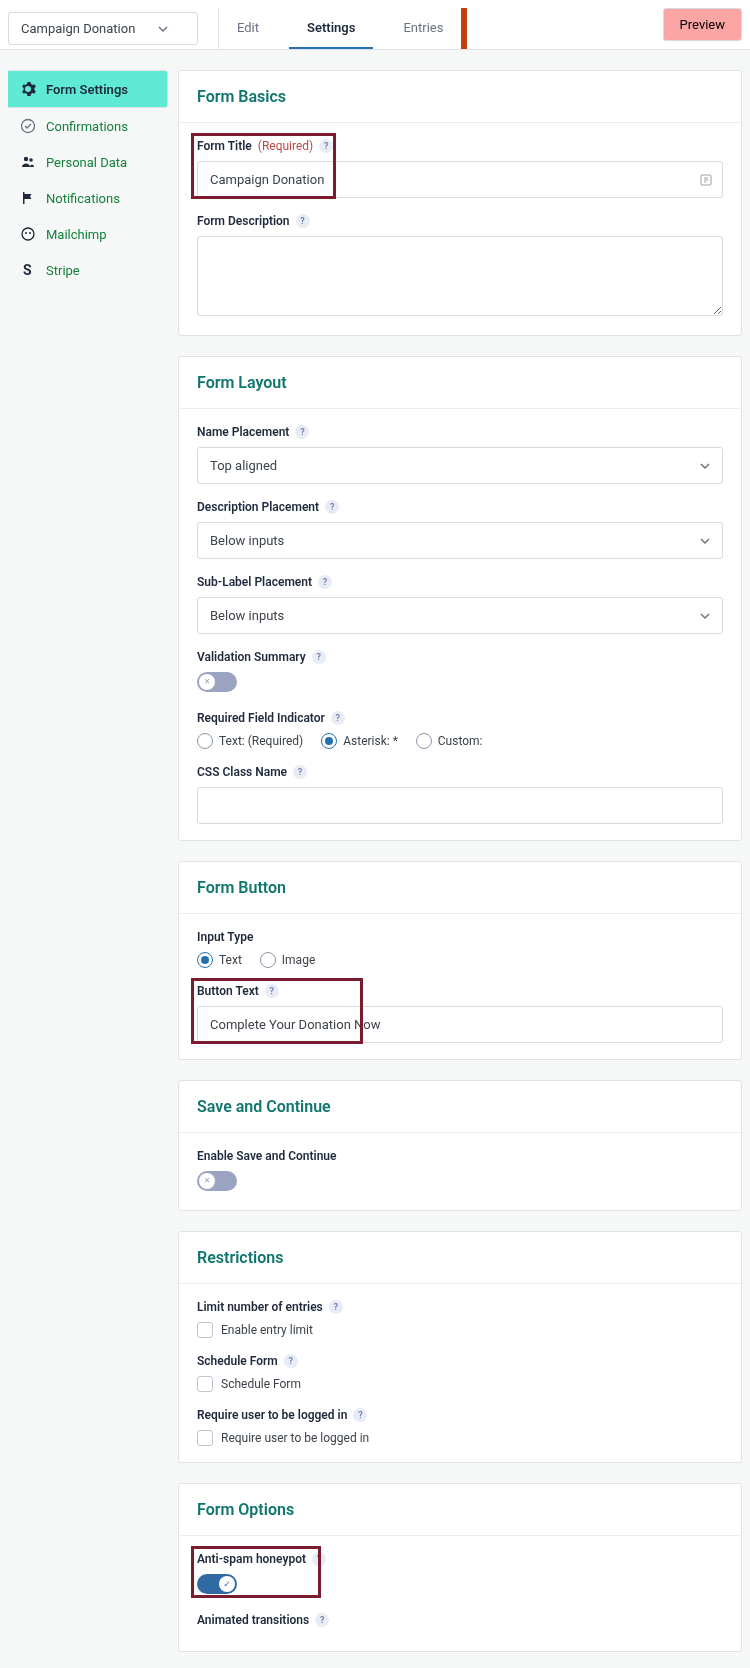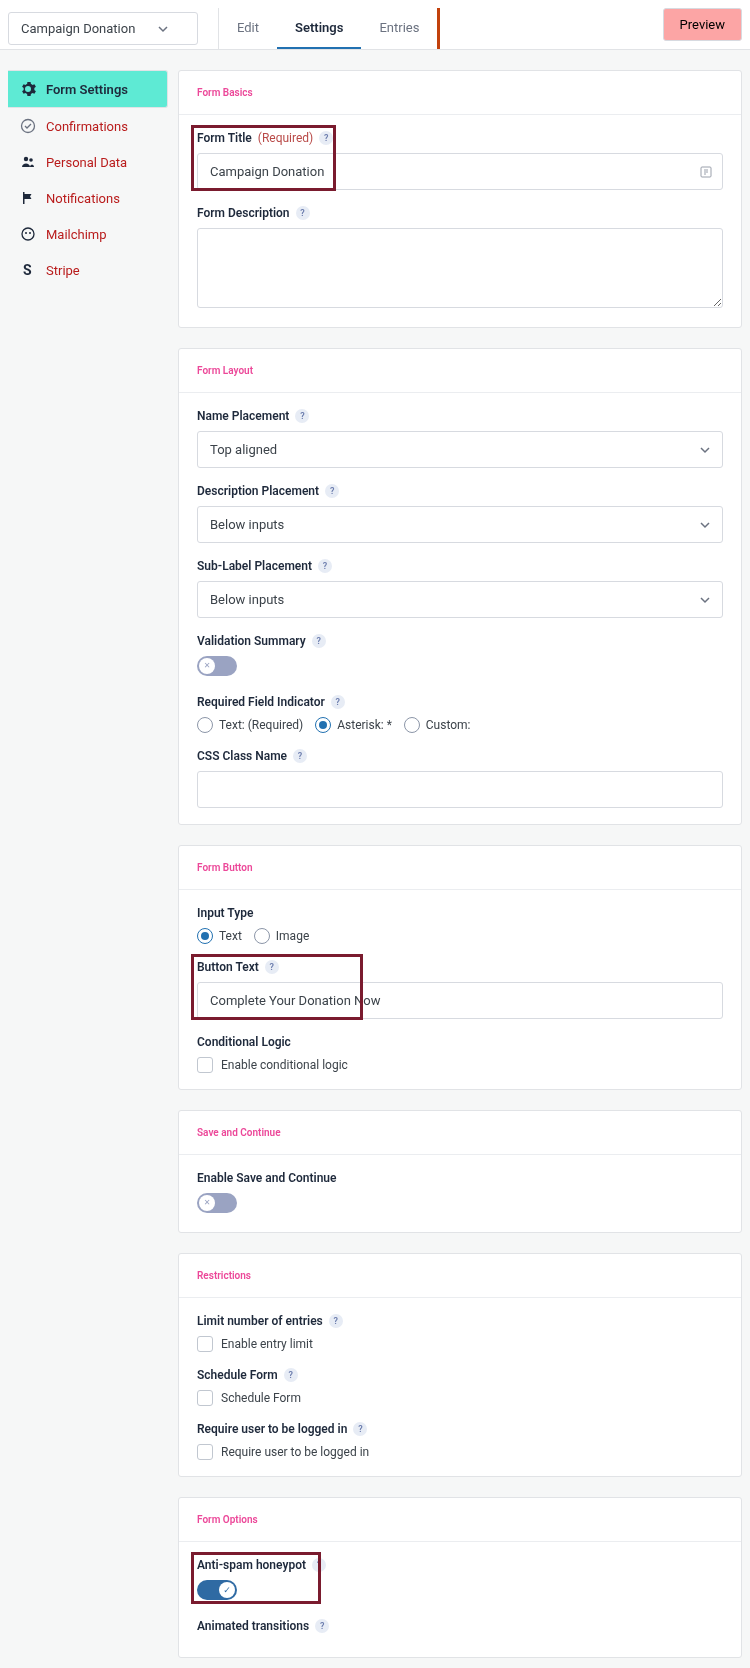--- a/index.html
+++ b/index.html
@@ -1,50 +1,50 @@
 <!DOCTYPE html>
 <html><head>
 <meta charset="utf-8">
 <style>
 * { box-sizing: border-box; margin: 0; padding: 0; font-family: -apple-system, BlinkMacSystemFont, "Segoe UI", Roboto, sans-serif; }
 body { background: #f6f7f7; color: #1e293b; font-size: 13px; width: 750px; }
 .topbar { background: #fff; border-bottom: 1px solid #e1e3e6; display: flex; align-items: center; padding: 8px 8px 0 8px; }
 .form-select { border: 1px solid #d7dae0; border-radius: 3px; padding: 8px 28px 8px 12px; font-size: 13px; color: #3c434a; background: #fff; position: relative; margin-right: 20px; cursor: pointer; display: flex; align-items: center; justify-content: space-between; width: 190px; }
 .chevron { margin-left: auto; }
-.tabs { display: flex; border-left: 1px solid #e1e3e6; border-right: 3px solid #c2410c; }
+.tabs { display: flex; border-left: 1px solid #e1e3e6; border-right: 6px solid #c2410c; gap: 12px; }
 .tab { padding: 12px 18px; color: #6b7280; cursor: pointer; border-bottom: 2px solid transparent; }
 .tab.active { color: #1e293b; font-weight: 600; border-bottom-color: #2271b1; }
 .preview-btn { margin-left: auto; border: 1px solid #d7dae0; background: #fca5a5; padding: 8px 16px; border-radius: 3px; cursor: pointer; font-size: 13px; margin-bottom: 8px; }
 .content { display: flex; padding: 20px 8px; gap: 10px; }
 .sidebar { width: 160px; background: transparent; }
-.side-item { display: flex; align-items: center; gap: 10px; padding: 10px 12px; color: #b91c1c; cursor: pointer; }
+.side-item { display: flex; align-items: center; gap: 10px; padding: 10px 12px; color: #15803d; cursor: pointer; }
 .side-item.active { background: #5eead4; color: #1e293b; font-weight: 600; border: 1px solid #e1e3e6; border-left: none; border-radius: 0 3px 3px 0; }
 .side-icon { width: 16px; height: 16px; display: inline-flex; align-items: center; justify-content: center; }
 .main { flex: 1; }
 .panel { background: #fff; border: 1px solid #e1e3e6; border-radius: 3px; margin-bottom: 20px; }
-.panel-head { padding: 16px 18px; font-weight: 600; font-size: 10px; color: #ec4899; border-bottom: 1px solid #ebedf0; }
+.panel-head { padding: 16px 18px; font-weight: 600; font-size: 16px; color: #0f766e; border-bottom: 1px solid #ebedf0; }
 .panel-body { padding: 16px 18px; }
 .field { margin-bottom: 16px; }
 .field:last-child { margin-bottom: 0; }
 .label { font-size: 12px; font-weight: 600; color: #1e293b; display: flex; align-items: flex-start; gap: 6px; margin-bottom: 8px; }
 .req { color: #b94a48; font-weight: normal; }
 .help { width: 14px; height: 14px; border-radius: 50%; background: #e7ecf5; color: #6b7cad; font-size: 9px; display: inline-flex; align-items: center; justify-content: center; cursor: pointer; }
 .text-input, .select, textarea { width: 100%; border: 1px solid #d7dae0; border-radius: 3px; padding: 10px 12px; font-size: 13px; background: #fff; color: #3c434a; font-family: inherit; }
 textarea { height: 80px; resize: vertical; }
 .select { appearance: none; background-image: none; position: relative; }
 .select-wrap { position: relative; }
 .select-wrap .chev { position: absolute; right: 12px; top: 50%; transform: translateY(-50%); pointer-events: none; color: #6b7280; }
 .input-wrap { position: relative; }
 .input-icon { position: absolute; right: 10px; top: 50%; transform: translateY(-50%); color: #9aa0ab; }
 .toggle { width: 40px; height: 20px; border-radius: 10px; background: #9aa3c2; position: relative; cursor: pointer; display: inline-block; }
 .toggle::after { content: ""; position: absolute; width: 16px; height: 16px; border-radius: 50%; background: #fff; top: 2px; left: 2px; display: flex; align-items: center; justify-content: center; }
 .toggle.off::after { content: "✕"; font-size: 8px; color: #9aa3c2; text-align: center; line-height: 16px; }
 .toggle.on { background: #2f6aa3; }
 .toggle.on::after { left: 22px; content: "✓"; font-size: 9px; color: #2f6aa3; text-align: center; line-height: 16px; }
-.radio-row { display: flex; align-items: center; gap: 12px; }
+.radio-row { display: flex; align-items: center; gap: 18px; }
 .radio { display: flex; align-items: center; gap: 6px; color: #3c434a; font-size: 12px; cursor: pointer; }
 .radio-dot { width: 16px; height: 16px; border: 1px solid #8c96a8; border-radius: 50%; display: inline-flex; align-items: center; justify-content: center; }
 .radio-dot.checked::after { content: ""; width: 8px; height: 8px; border-radius: 50%; background: #2271b1; }
 .radio-dot.checked { border-color: #2271b1; }
 .checkbox-row { display: flex; align-items: center; gap: 8px; font-size: 12px; color: #3c434a; }
 .chk { width: 16px; height: 16px; border: 1px solid #c1c7d0; border-radius: 3px; background: #fff; cursor: pointer; }
 svg { display: block; }
 </style>
 </head>
 <body>
@@ -255,27 +255,20 @@
           </div>
         </div>
         <div class="field" style="position:relative">
           <div style="position:absolute; left:-6px; top:-6px; width:172px; height:66px; border:3px solid #7a1b2e; pointer-events:none; z-index:3"></div>
           <div class="label">
               <span>Button Text</span>
               <span class="help">?</span>
             </div>
           <input class="text-input" value="Complete Your Donation Now" style="">
         </div>
-        <div class="field">
-          <div class="label">Conditional Logic</div>
-          <div class="checkbox-row">
-            <span class="chk"></span>
-            <span>Enable conditional logic</span>
-          </div>
-        </div>
       </div>
     </div>
 
     <div class="panel">
       <div class="panel-head">Save and Continue</div>
       <div class="panel-body">
         <div class="field">
           <div class="label">Enable Save and Continue</div>
           <span class="toggle off"></span>
         </div>

